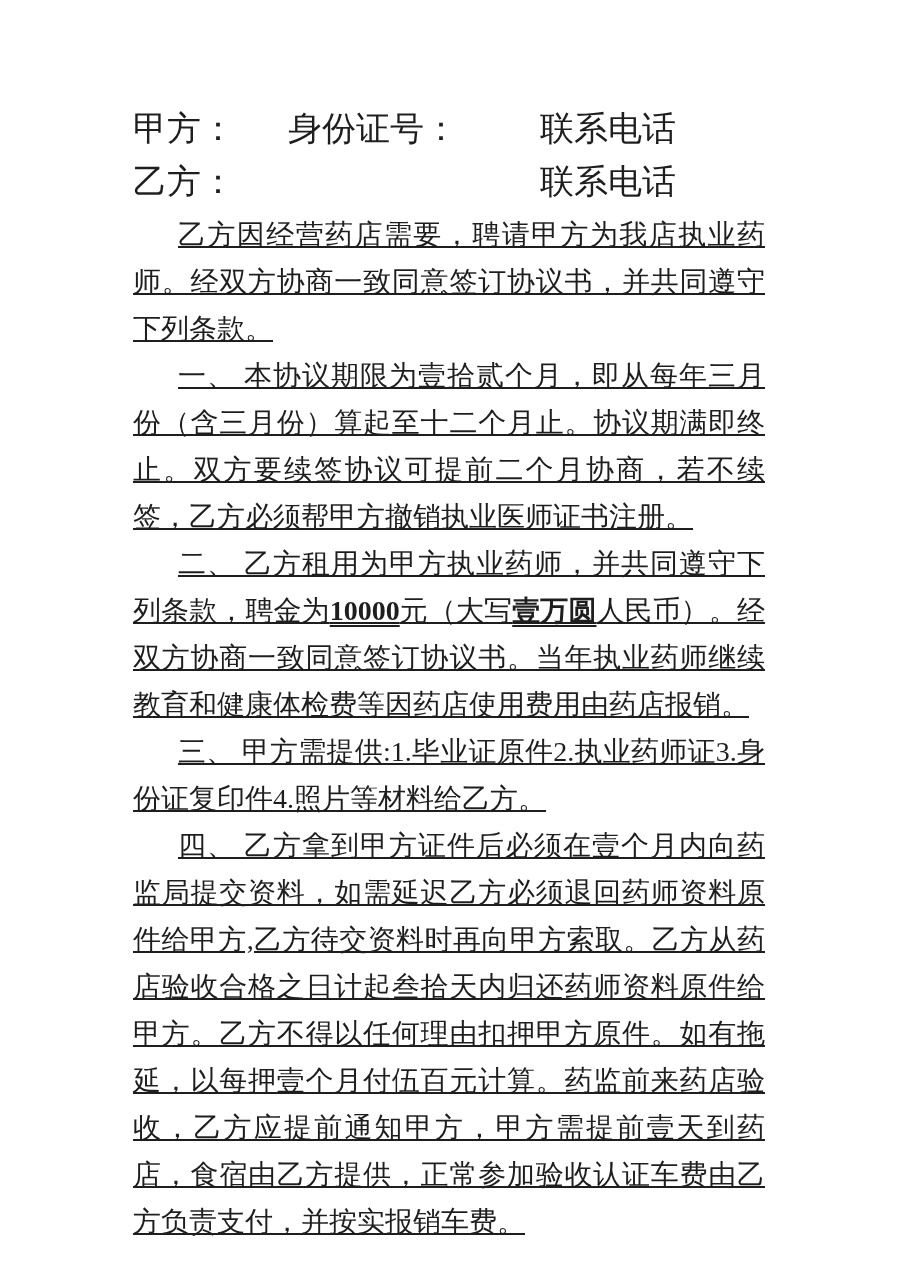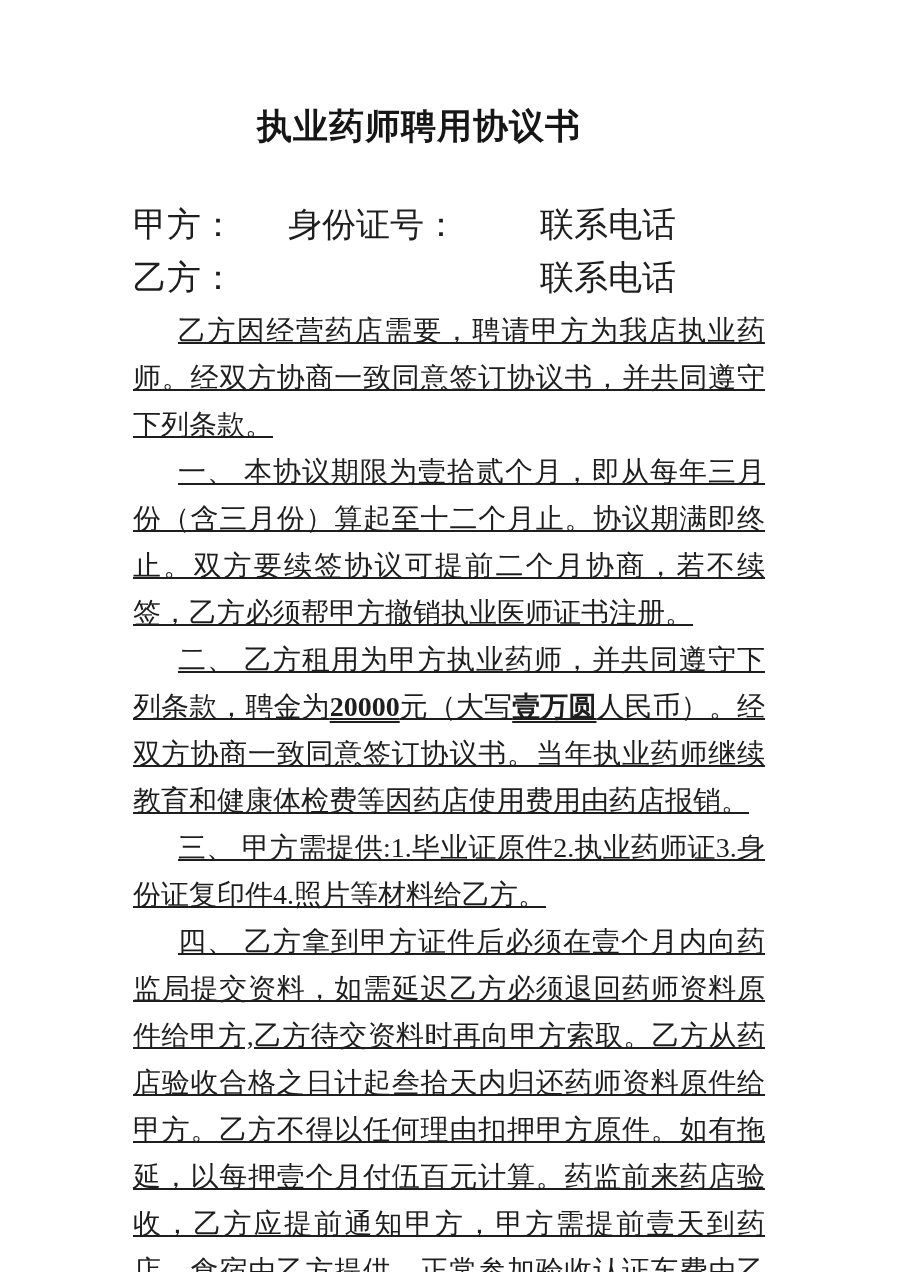--- a/index.html
+++ b/index.html
@@ -63,39 +63,38 @@
     text-decoration-thickness: 2px;
     text-underline-offset: 5px;
   }
 </style>
 </head>
 <body>
 
 <div class="page">
   <div class="content">
 
-    <h1 class="doc-title">执业药师聘用协议书</h1>
 
     <div class="party-line">
       <span class="party-label">甲方：</span>
       <span class="id-label">身份证号：</span>
       <span class="phone-label">联系电话</span>
     </div>
 
     <div class="party-line">
       <span class="party-label">乙方：</span>
       <span class="phone-label">联系电话</span>
     </div>
 
     <div class="body-text">
       <p class="para"><span>乙方因经营药店需要，聘请甲方为我店执业药师。经双方协商一致同意签订协议书，并共同遵守下列条款。</span></p>
 
       <p class="para"><span>一、 本协议期限为壹拾贰个月，即从每年三月份（含三月份）算起至十二个月止。协议期满即终止。双方要续签协议可提前二个月协商，若不续签，乙方必须帮甲方撤销执业医师证书注册。</span></p>
 
-      <p class="para"><span>二、 乙方租用为甲方执业药师，并共同遵守下列条款，聘金为</span><span class="seg-bold-underline">20000</span><span>元（大写</span><span class="seg-bold-underline">壹万圆</span><span>人民币）。经双方协商一致同意签订协议书。当年执业药师继续教育和健康体检费等因药店使用费用由药店报销。</span></p>
+      <p class="para"><span>二、 乙方租用为甲方执业药师，并共同遵守下列条款，聘金为</span><span class="seg-bold-underline">10000</span><span>元（大写</span><span class="seg-bold-underline">壹万圆</span><span>人民币）。经双方协商一致同意签订协议书。当年执业药师继续教育和健康体检费等因药店使用费用由药店报销。</span></p>
 
       <p class="para"><span>三、 甲方需提供:1.毕业证原件2.执业药师证3.身份证复印件4.照片等材料给乙方。</span></p>
 
       <p class="para"><span>四、 乙方拿到甲方证件后必须在壹个月内向药监局提交资料，如需延迟乙方必须退回药师资料原件给甲方,乙方待交资料时再向甲方索取。乙方从药店验收合格之日计起叁拾天内归还药师资料原件给甲方。乙方不得以任何理由扣押甲方原件。如有拖延，以每押壹个月付伍百元计算。药监前来药店验收，乙方应提前通知甲方，甲方需提前壹天到药店，食宿由乙方提供，正常参加验收认证车费由乙方负责支付，并按实报销车费。</span></p>
     </div>
 
   </div>
 </div>
 
 </body></html>

